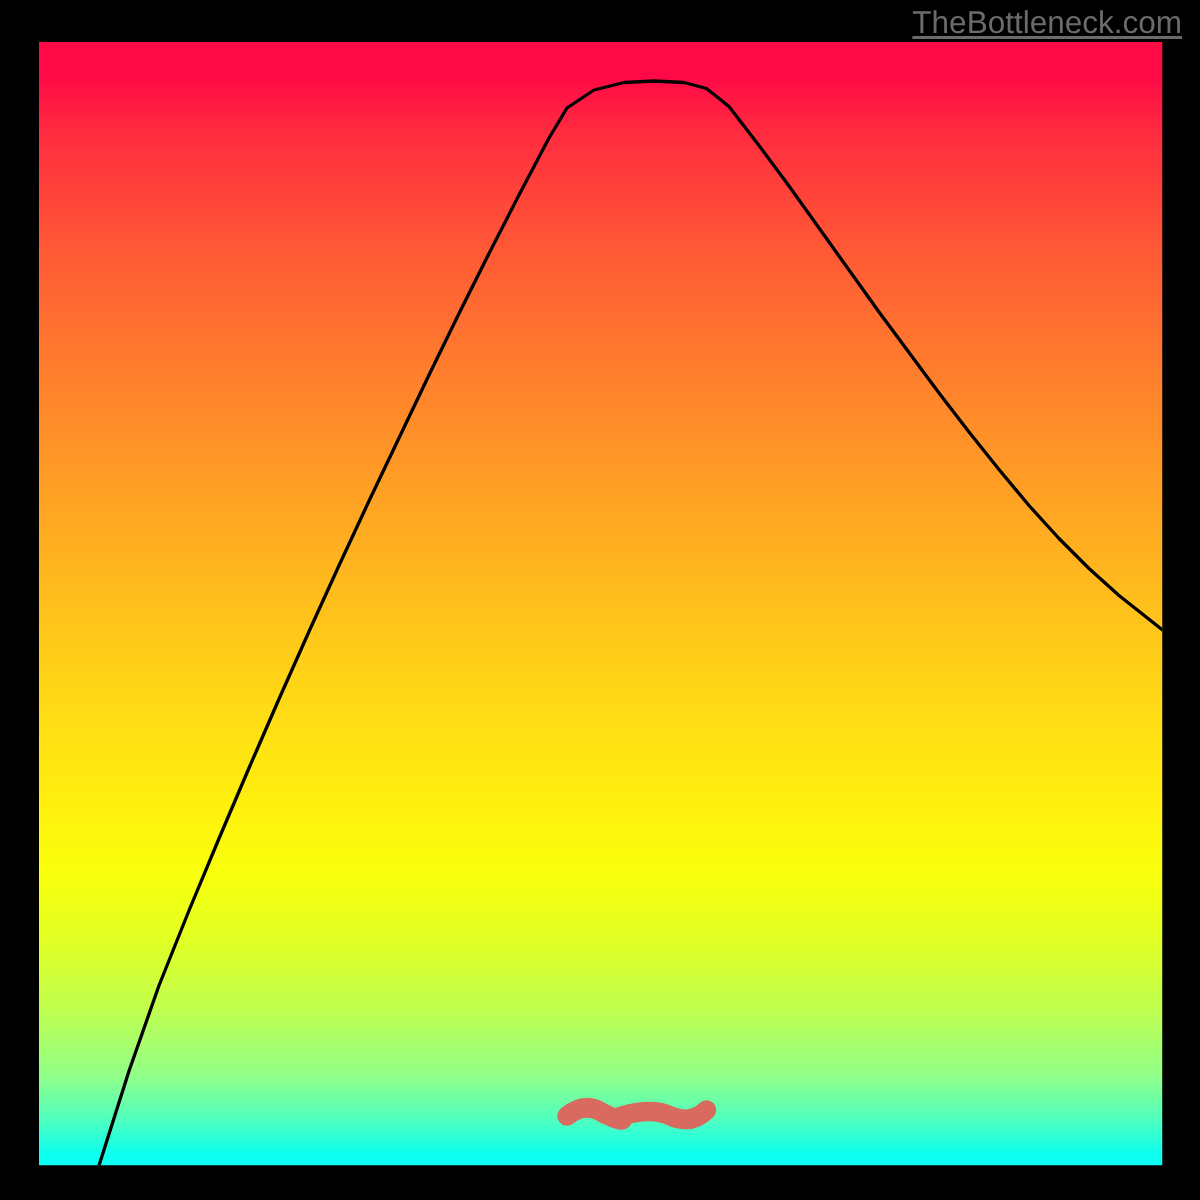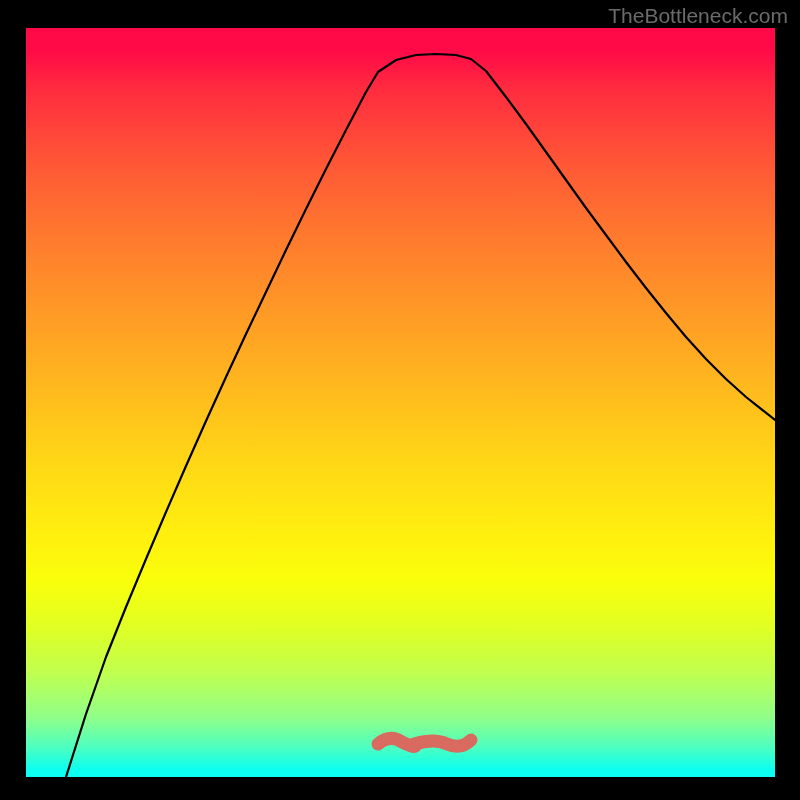--- a/index.html
+++ b/index.html
@@ -5,20 +5,21 @@
   * { margin: 0; padding: 0; box-sizing: border-box; }
   body { width: 800px; height: 800px; background: #000; position: relative; font-family: Arial, sans-serif; }
   .watermark {
     position: absolute;
     top: 4px;
     right: 12px;
     color: #6b6b6b;
     font-size: 21px;
     font-weight: 500;
     z-index: 10;
+    text-decoration: underline;
   }
   .frame {
     position: absolute;
     top: 28px;
     left: 26px;
     width: 749px;
     height: 749px;
     overflow: hidden;
   }
   .gradient {

